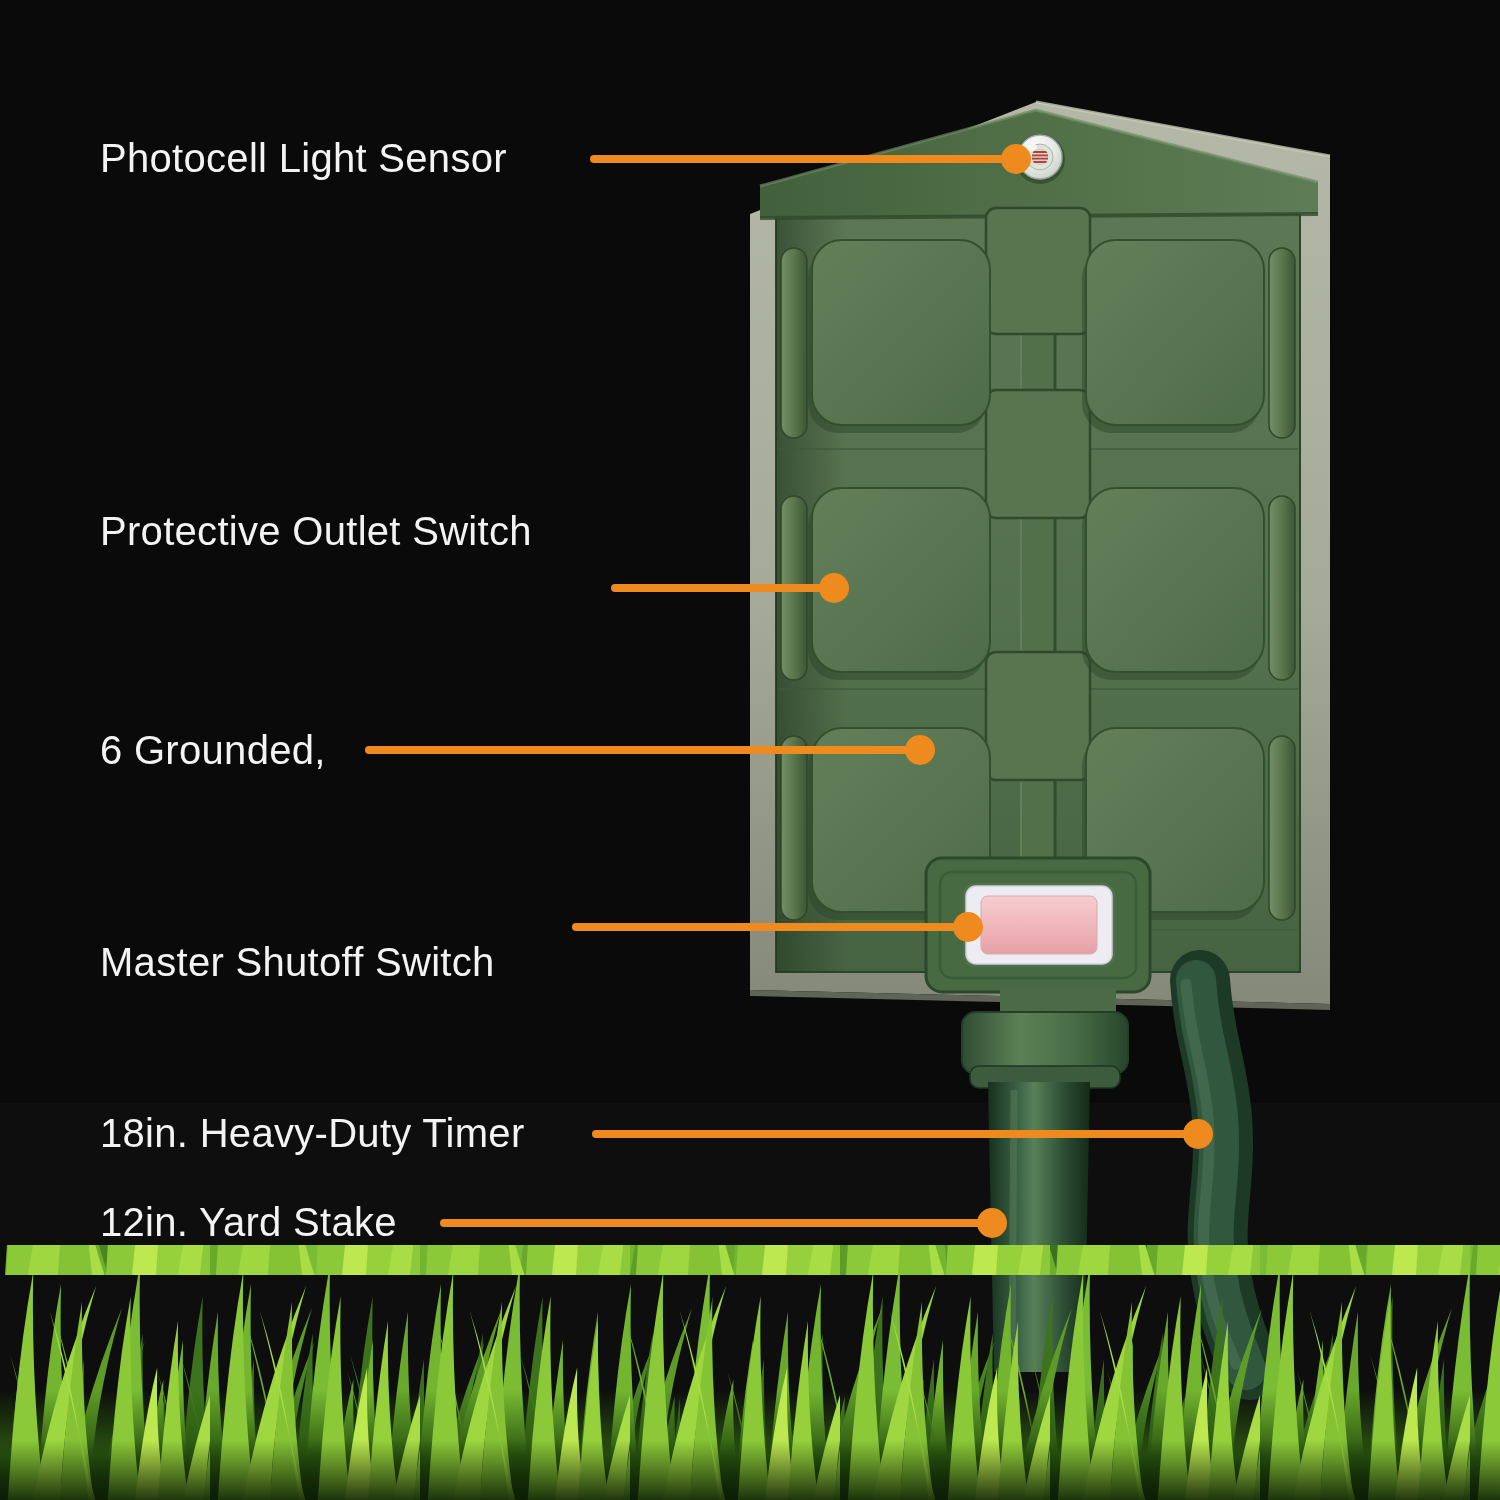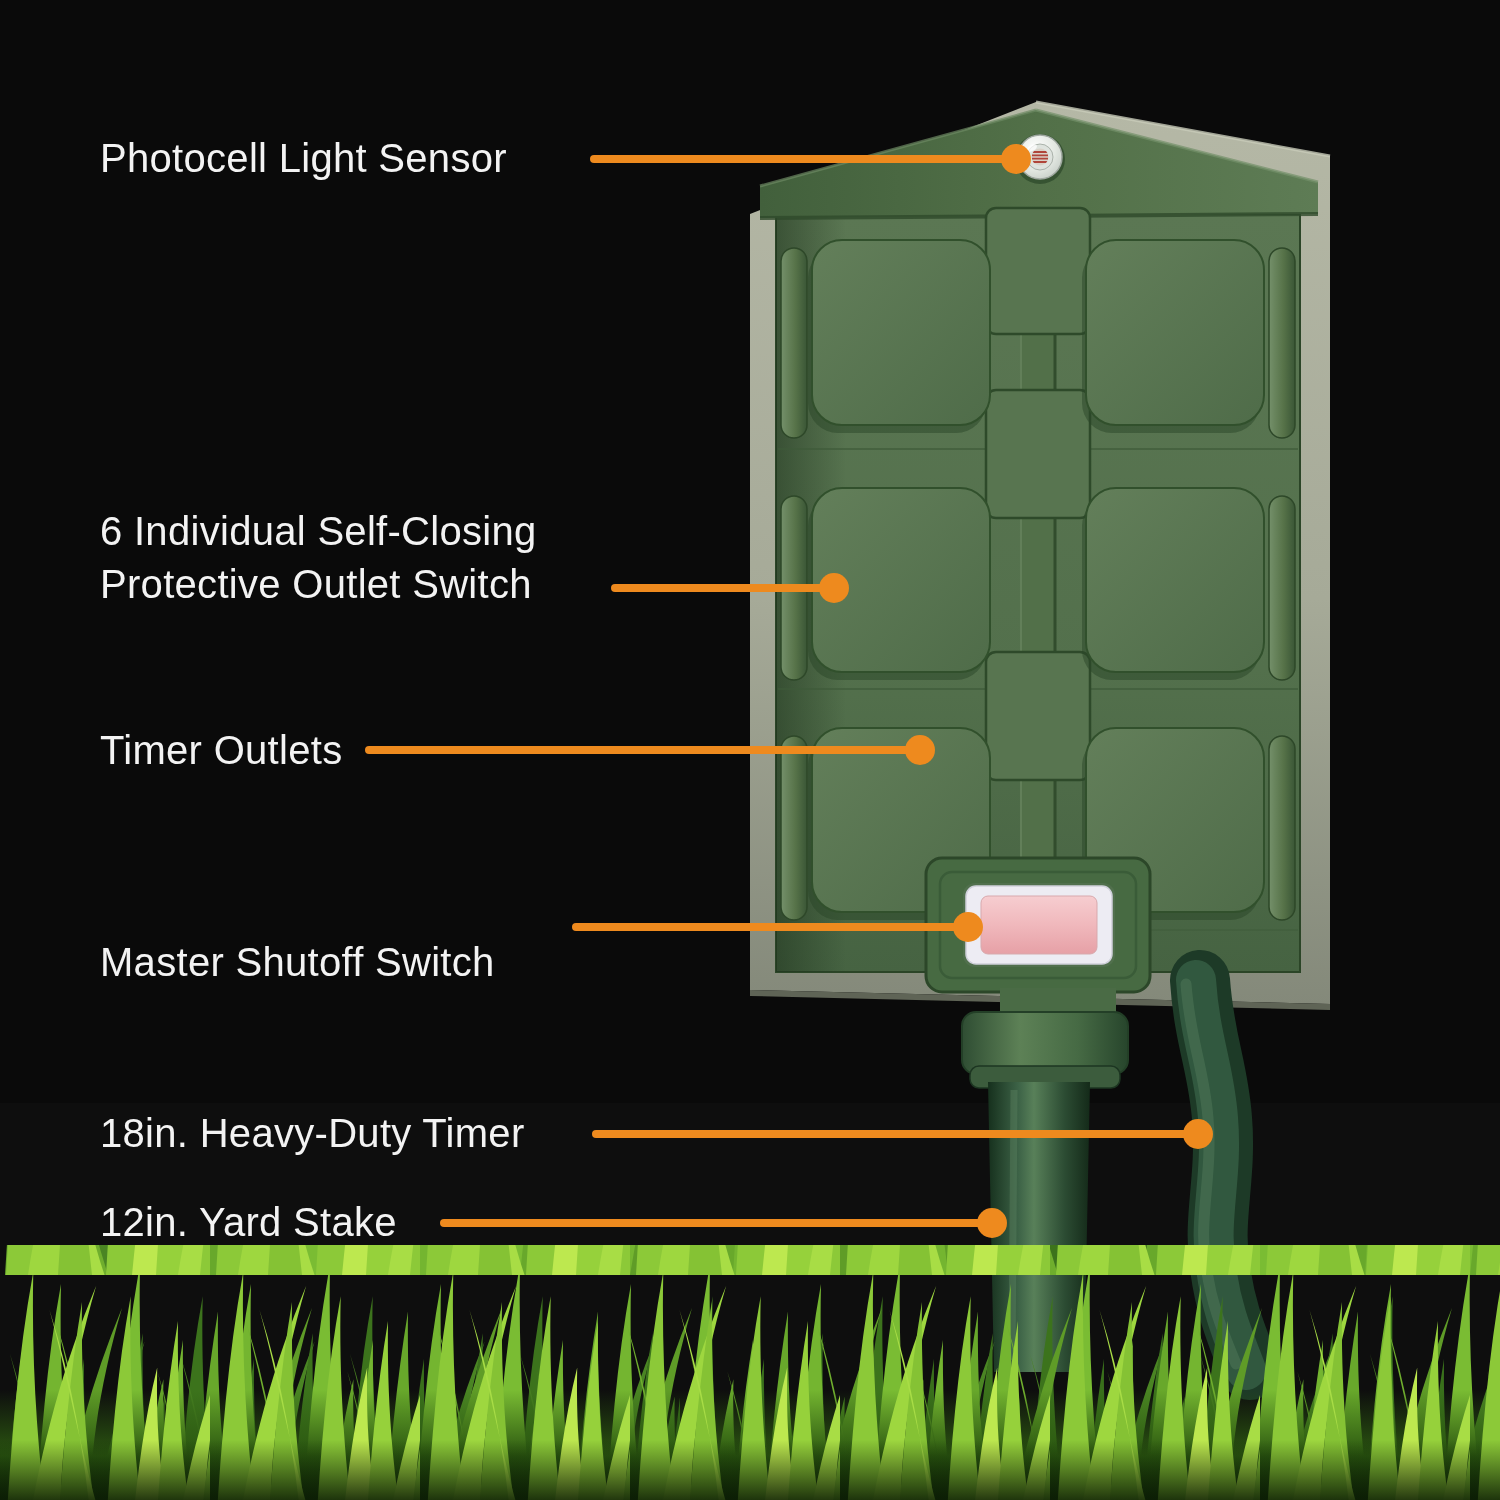--- a/index.html
+++ b/index.html
@@ -255,30 +255,29 @@
   <div>
     <div class="callout-label" style="top:132px">
       <span>Photocell Light Sensor</span>
     </div>
     <div class="callout-line" style="left:590px;top:155px;width:426px"></div>
     <div class="callout-dot" style="left:1001px;top:144px"></div>
   </div>
 
   <div>
     <div class="callout-label" style="top:505px">
-      <span>6 Individual Self-Closing</span>
       <span>Protective Outlet Switch</span>
     </div>
     <div class="callout-line" style="left:611px;top:584px;width:223px"></div>
     <div class="callout-dot" style="left:819px;top:573px"></div>
   </div>
 
   <div>
     <div class="callout-label" style="top:724px">
-      <span>Timer Outlets</span>
+      <span>6 Grounded,</span>
     </div>
     <div class="callout-line" style="left:365px;top:746px;width:555px"></div>
     <div class="callout-dot" style="left:905px;top:735px"></div>
   </div>
 
   <div>
     <div class="callout-label" style="top:936px">
       <span>Master Shutoff Switch</span>
     </div>
     <div class="callout-line" style="left:572px;top:923px;width:396px"></div>

